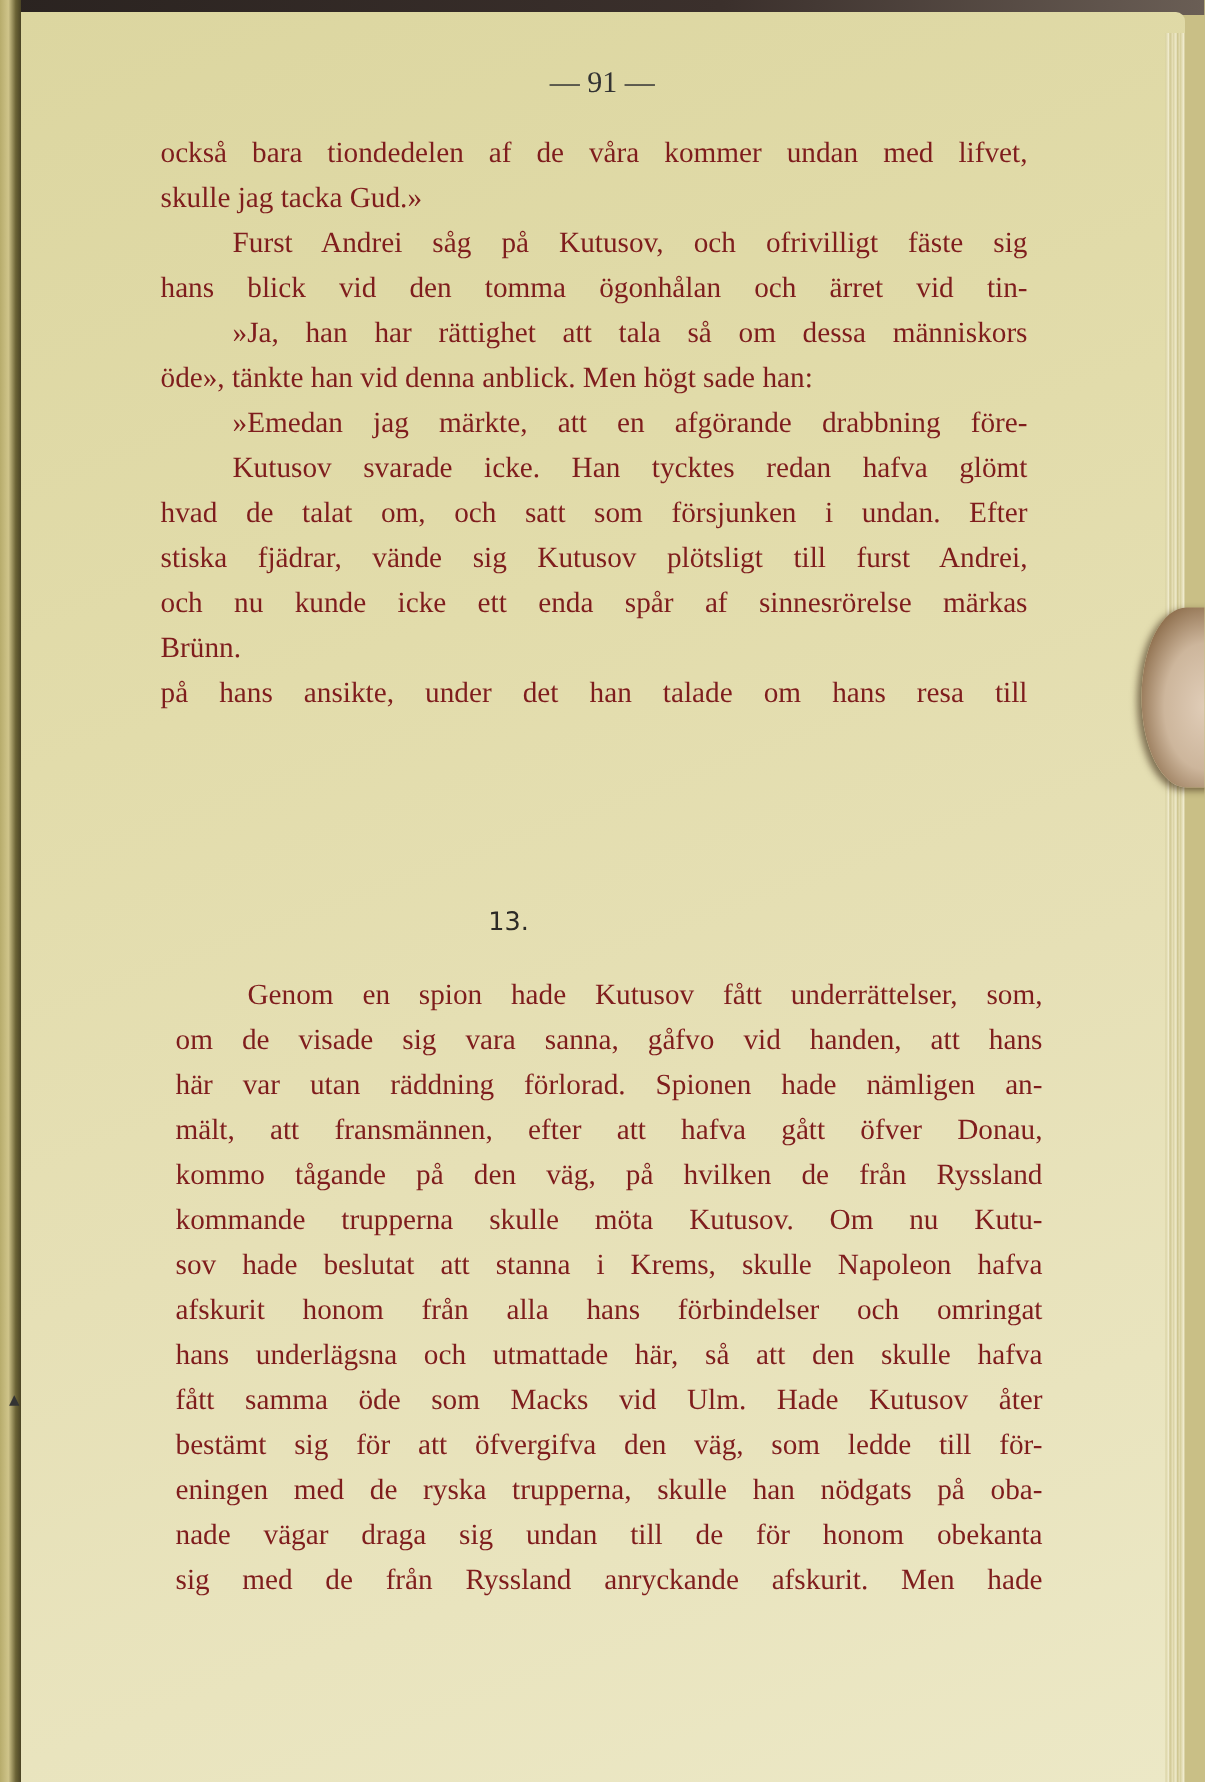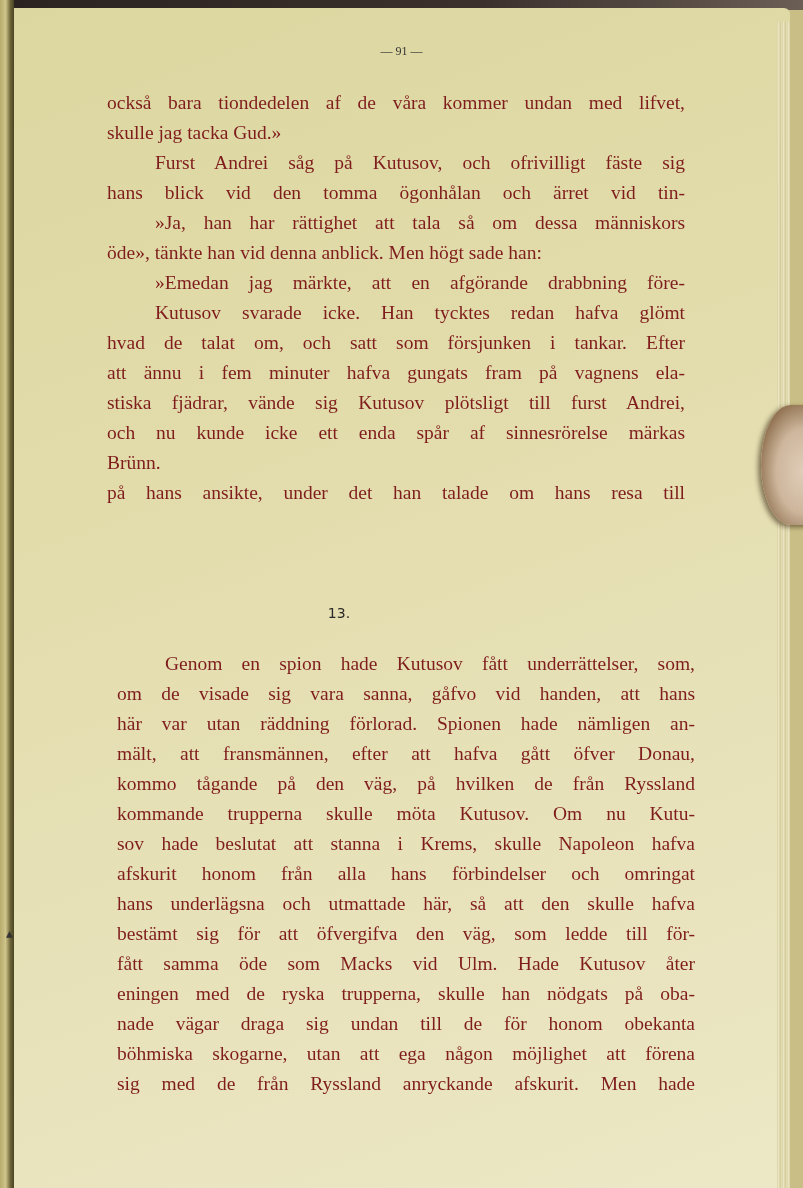--- a/index.html
+++ b/index.html
@@ -26,35 +26,35 @@
     background: repeating-linear-gradient(to right, #d8d1a0 0px, #efeacc 2px, #cfc792 3px, #eae3bd 5px);
   }
   .thumb {
     position: absolute; right: -18px; top: 405px; width: 60px; height: 120px;
     border-radius: 50% 0 0 50%;
     background: radial-gradient(ellipse at 70% 55%, #e0cdb8 0%, #cdb69c 45%, #8a6a48 80%, #5a4128 100%);
     box-shadow: -3px 2px 5px rgba(60,40,20,0.6);
   }
   .header {
     position: absolute; left: 0; width: 803px; top: 44px; text-align: center;
-    font-size: 12px; color: #333;
+    font-size: 20px; color: #333;
     font-family: "Liberation Serif", serif;
   }
   .text {
     position: absolute; left: 107px; width: 578px;
     font-family: "Liberation Serif", serif;
     font-size: 19.5px; line-height: 30px; color: #7f1d1d;
     text-align: justify;
   }
   .line { display: block; height: 30px; white-space: nowrap; text-align-last: justify; text-align: justify; }
   .line.last { text-align-last: left; }
   .line.indent { padding-left: 48px; }
   .section-number {
     position: absolute; left: 0; width: 678px; top: 605px; text-align: center;
-    font-family: "DejaVu Sans", sans-serif; font-size: 14px; color: #2c2a26;
+    font-family: "DejaVu Sans", sans-serif; font-size: 17px; color: #2c2a26;
   }
   .bookmark {
     position: absolute; left: 6px; top: 925px; font-size: 14px; color: #333;
   }
 </style>
 </head>
 <body>
 
 <div class="top-shadow"></div>
 <div class="spine"></div>
@@ -67,41 +67,39 @@
 
 <div class="text" id="block1" style="top: 88px;">
     <span class="line">också bara tiondedelen af de våra kommer undan med lifvet,</span>
     <span class="line last">skulle jag tacka Gud.»</span>
     <span class="line indent">Furst Andrei såg på Kutusov, och ofrivilligt fäste sig</span>
     <span class="line">hans blick vid den tomma ögonhålan och ärret vid tin-</span>
     <span class="line indent">»Ja, han har rättighet att tala så om dessa människors</span>
     <span class="line last">öde», tänkte han vid denna anblick. Men högt sade han:</span>
     <span class="line indent">»Emedan jag märkte, att en afgörande drabbning före-</span>
     <span class="line indent">Kutusov svarade icke. Han tycktes redan hafva glömt</span>
-    <span class="line">hvad de talat om, och satt som försjunken i tankar. Efter</span>
-    <span class="line">att ännu i fem minuter hafva gungats fram på vagnens ela-</span>
+    <span class="line">hvad de talat om, och satt som försjunken i undan. Efter</span>
     <span class="line">stiska fjädrar, vände sig Kutusov plötsligt till furst Andrei,</span>
     <span class="line">och nu kunde icke ett enda spår af sinnesrörelse märkas</span>
     <span class="line last">Brünn.</span>
     <span class="line">på hans ansikte, under det han talade om hans resa till</span>
   </div>
 
 <div class="section-number">13.</div>
 
 <div class="text" id="block2" style="top: 649px; margin-left: 10px;">
     <span class="line indent">Genom en spion hade Kutusov fått underrättelser, som,</span>
     <span class="line">om de visade sig vara sanna, gåfvo vid handen, att hans</span>
     <span class="line">här var utan räddning förlorad. Spionen hade nämligen an-</span>
     <span class="line">mält, att fransmännen, efter att hafva gått öfver Donau,</span>
     <span class="line">kommo tågande på den väg, på hvilken de från Ryssland</span>
     <span class="line">kommande trupperna skulle möta Kutusov. Om nu Kutu-</span>
     <span class="line">sov hade beslutat att stanna i Krems, skulle Napoleon hafva</span>
     <span class="line">afskurit honom från alla hans förbindelser och omringat</span>
     <span class="line">hans underlägsna och utmattade här, så att den skulle hafva</span>
+    <span class="line">fått samma öde som Macks vid Ulm. Hade Kutusov åter</span>
     <span class="line">bestämt sig för att öfvergifva den väg, som ledde till för-</span>
-    <span class="line">fått samma öde som Macks vid Ulm. Hade Kutusov åter</span>
     <span class="line">eningen med de ryska trupperna, skulle han nödgats på oba-</span>
     <span class="line">nade vägar draga sig undan till de för honom obekanta</span>
-    <span class="line">böhmiska skogarne, utan att ega någon möjlighet att förena</span>
     <span class="line">sig med de från Ryssland anryckande afskurit. Men hade</span>
   </div>
 
 <div class="bookmark">▴</div>
 
 </body></html>

